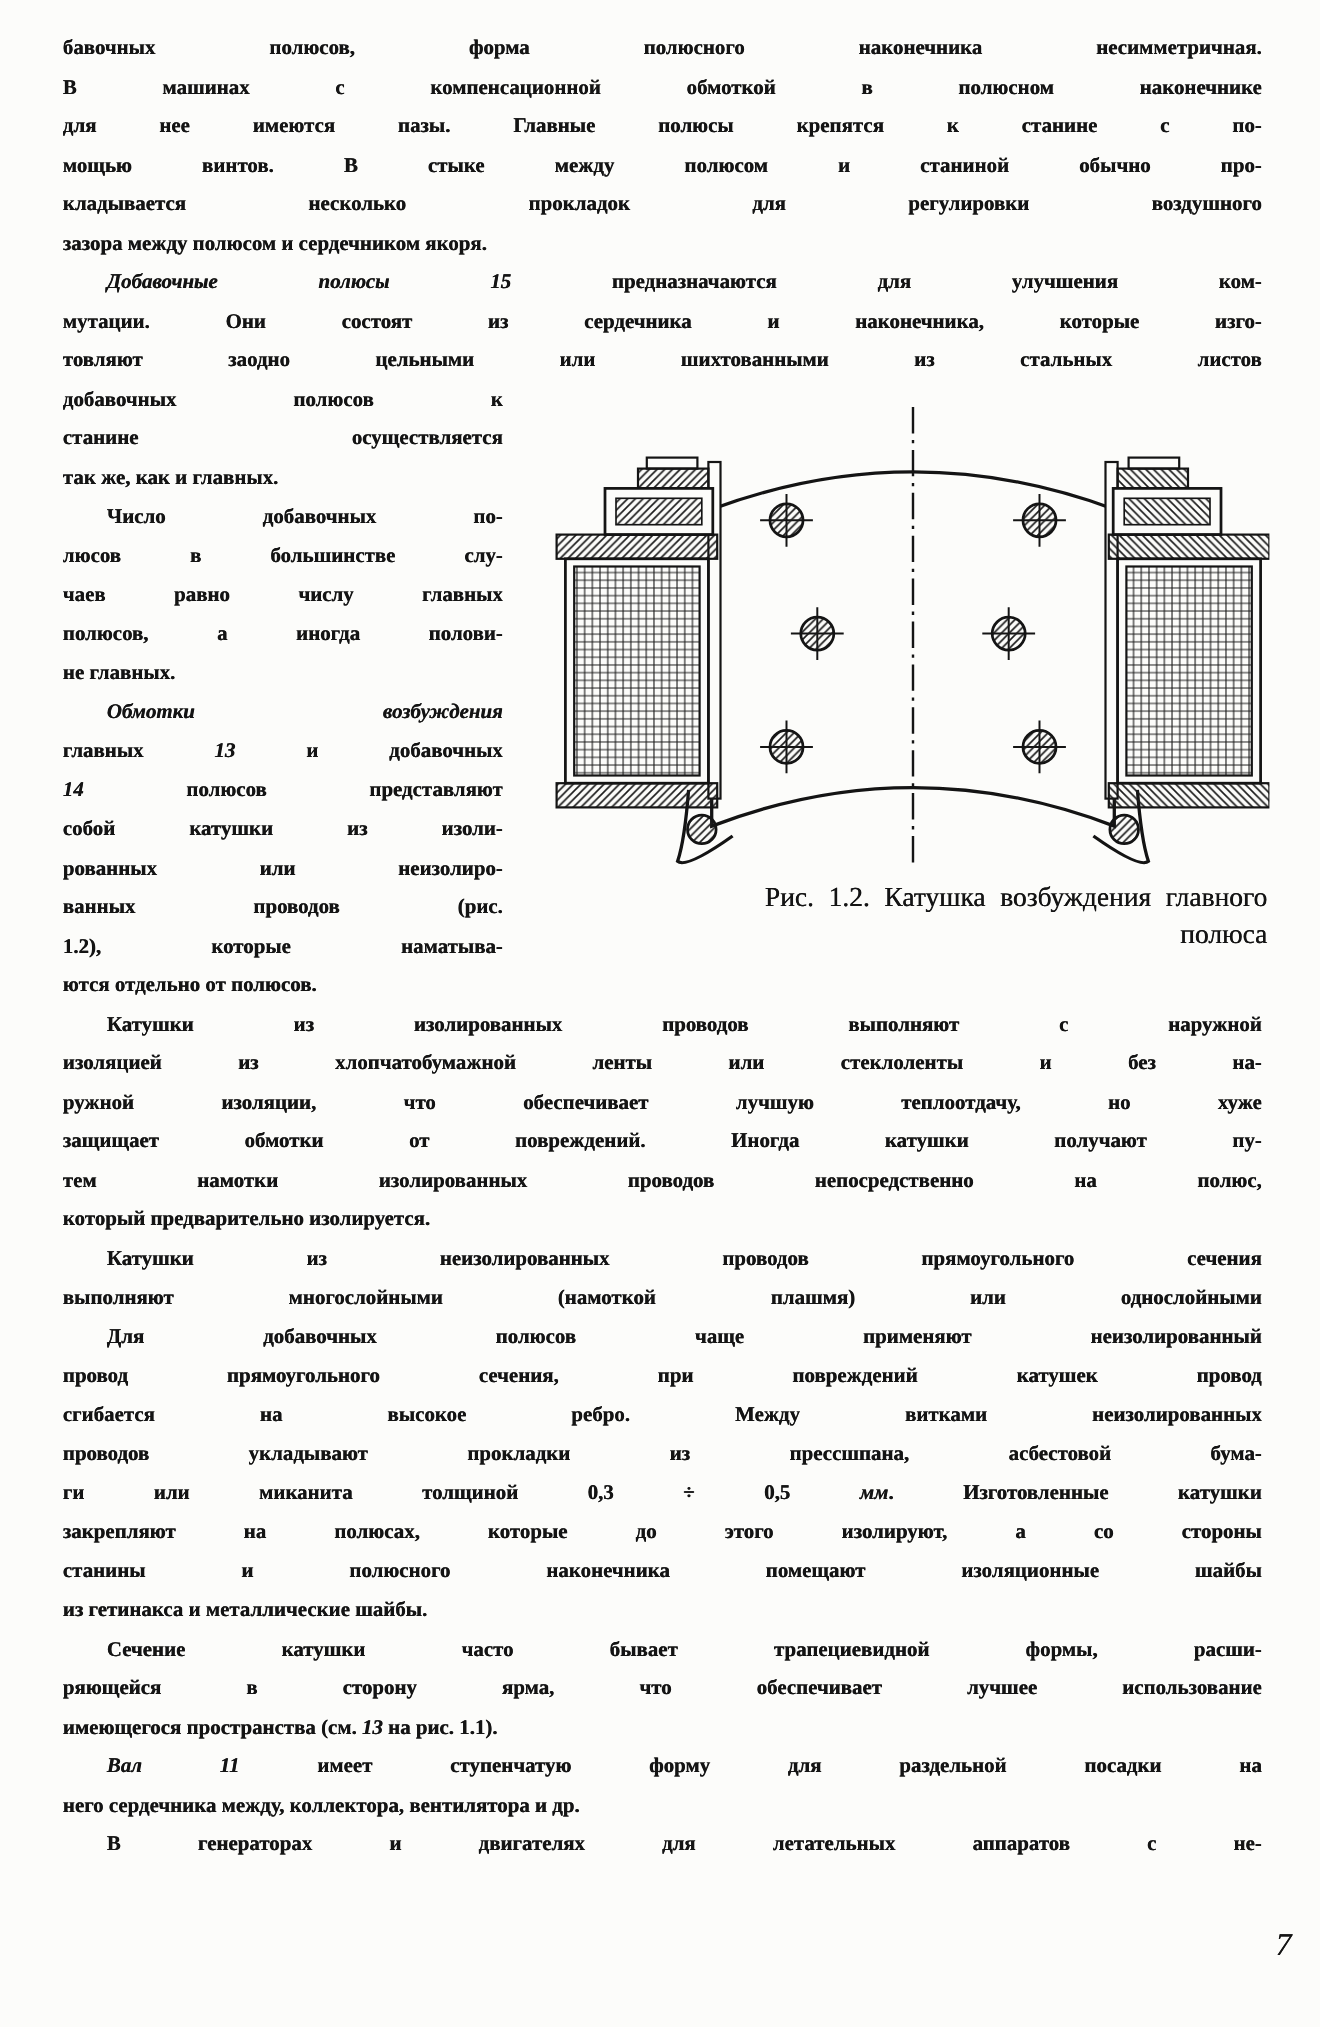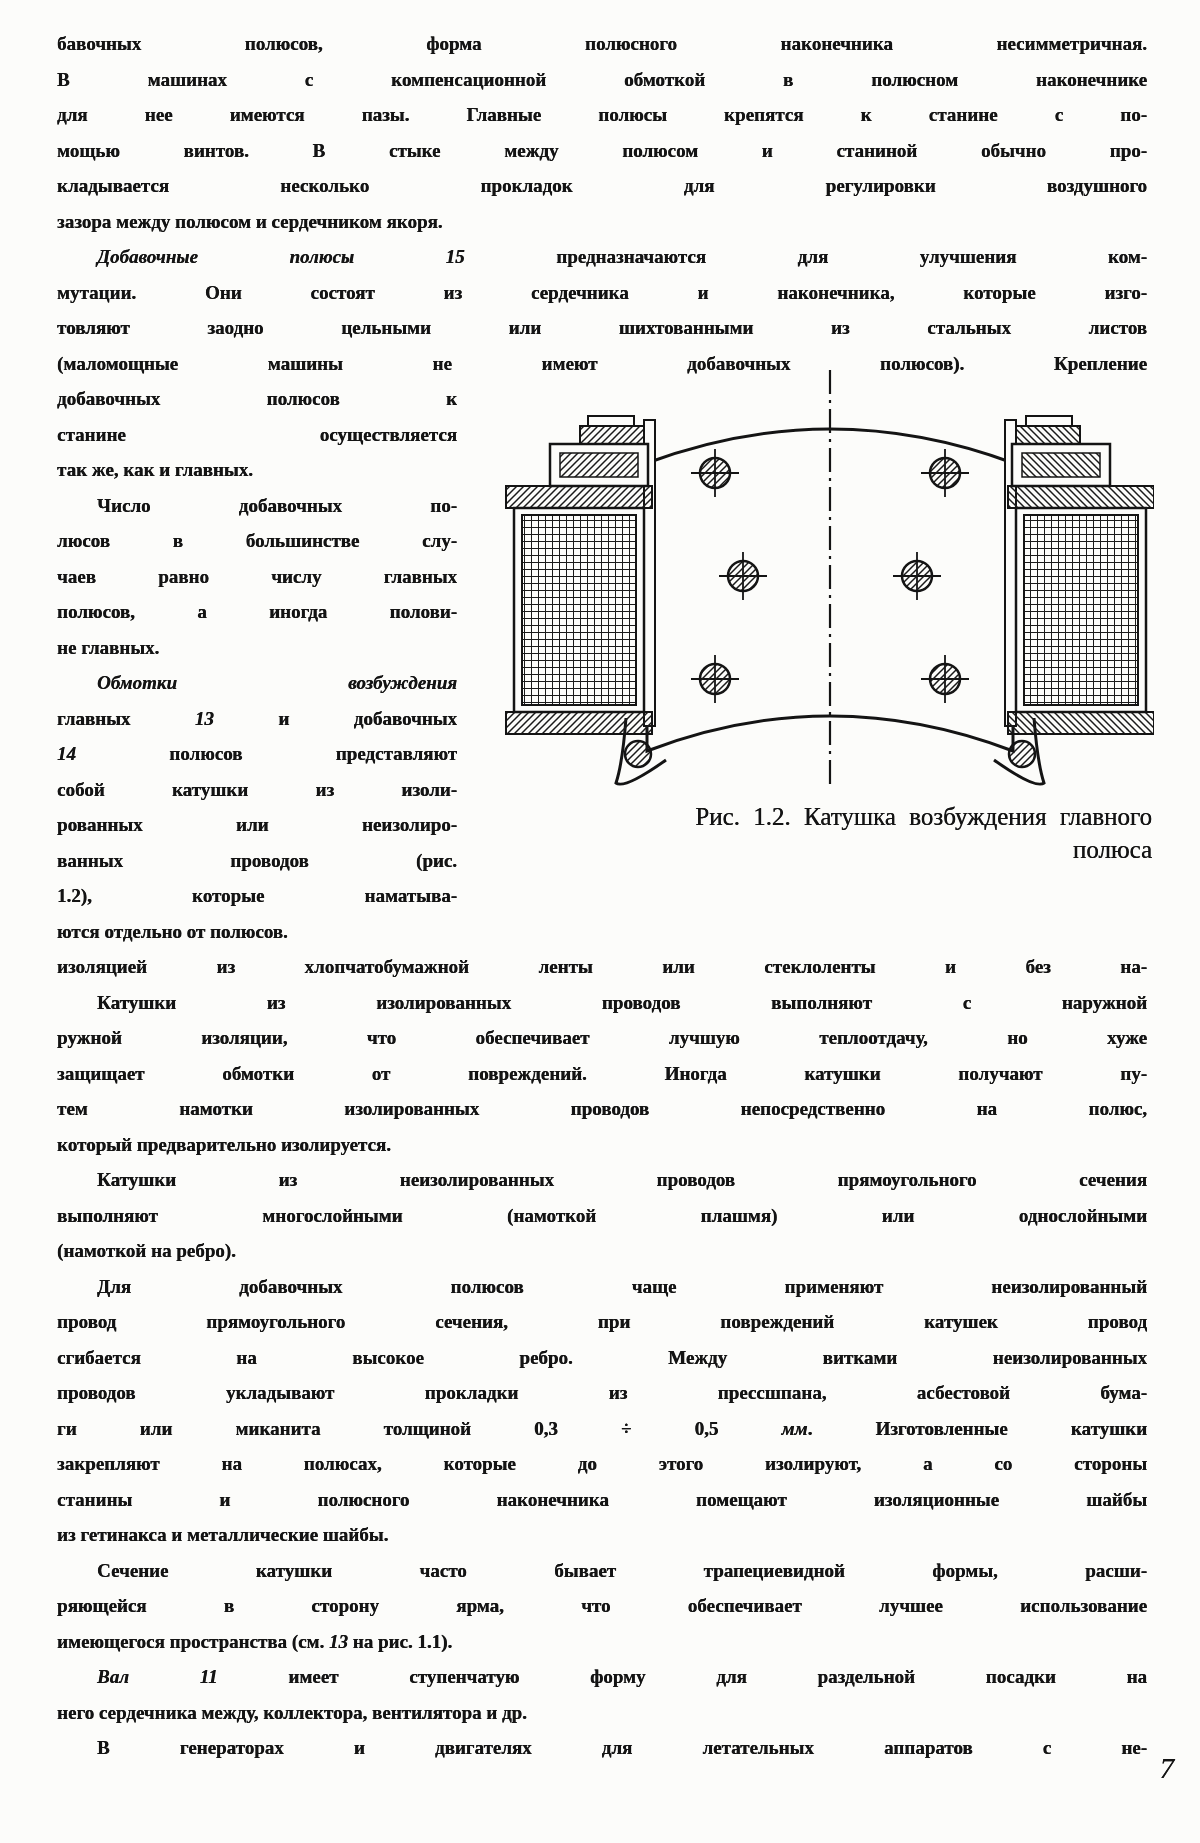--- a/index.html
+++ b/index.html
@@ -51,50 +51,48 @@
     <div class="block">
         <div class="line"><span>бавочных полюсов, форма полюсного наконечника несимметричная.</span></div>
         <div class="line"><span>В машинах с компенсационной обмоткой в полюсном наконечнике</span></div>
         <div class="line"><span>для нее имеются пазы. Главные полюсы крепятся к станине с по-</span></div>
         <div class="line"><span>мощью винтов. В стыке между полюсом и станиной обычно про-</span></div>
         <div class="line"><span>кладывается несколько прокладок для регулировки воздушного</span></div>
         <div class="line end"><span>зазора между полюсом и сердечником якоря.</span></div>
         <div class="line ind"><span class="it">Добавочные полюсы 15</span><span> предназначаются для улучшения ком-</span></div>
         <div class="line"><span>мутации. Они состоят из сердечника и наконечника, которые изго-</span></div>
         <div class="line"><span>товляют заодно цельными или шихтованными из стальных листов</span></div>
-        <div class="line"><span>(маломощные машины не имеют добавочных полюсов). Крепление</span></div>
       </div>
     <div class="block narrow">
         <div class="line"><span>добавочных полюсов к</span></div>
         <div class="line"><span>станине осуществляется</span></div>
         <div class="line end"><span>так же, как и главных.</span></div>
         <div class="line ind"><span>Число добавочных по-</span></div>
         <div class="line"><span>люсов в большинстве слу-</span></div>
         <div class="line"><span>чаев равно числу главных</span></div>
         <div class="line"><span>полюсов, а иногда полови-</span></div>
         <div class="line end"><span>не главных.</span></div>
         <div class="line ind"><span class="it">Обмотки возбуждения</span></div>
         <div class="line"><span>главных </span><span class="it">13</span><span> и добавочных</span></div>
         <div class="line"><span class="it">14</span><span> полюсов представляют</span></div>
         <div class="line"><span>собой катушки из изоли-</span></div>
         <div class="line"><span>рованных или неизолиро-</span></div>
         <div class="line"><span>ванных проводов (рис.</span></div>
         <div class="line"><span>1.2), которые наматыва-</span></div>
         <div class="line end"><span>ются отдельно от полюсов.</span></div>
       </div>
     <div class="block">
+        <div class="line ind"><span>Катушки из изолированных проводов выполняют с наружной</span></div>
         <div class="line"><span>изоляцией из хлопчатобумажной ленты или стеклоленты и без на-</span></div>
-        <div class="line ind"><span>Катушки из изолированных проводов выполняют с наружной</span></div>
         <div class="line"><span>ружной изоляции, что обеспечивает лучшую теплоотдачу, но хуже</span></div>
         <div class="line"><span>защищает обмотки от повреждений. Иногда катушки получают пу-</span></div>
         <div class="line"><span>тем намотки изолированных проводов непосредственно на полюс,</span></div>
         <div class="line end"><span>который предварительно изолируется.</span></div>
         <div class="line ind"><span>Катушки из неизолированных проводов прямоугольного сечения</span></div>
         <div class="line"><span>выполняют многослойными (намоткой плашмя) или однослойными</span></div>
-        <div class="line end"><span>(намоткой на ребро).</span></div>
         <div class="line ind"><span>Для добавочных полюсов чаще применяют неизолированный</span></div>
         <div class="line"><span>провод прямоугольного сечения, при повреждений катушек провод</span></div>
         <div class="line"><span>сгибается на высокое ребро. Между витками неизолированных</span></div>
         <div class="line"><span>проводов укладывают прокладки из прессшпана, асбестовой бума-</span></div>
         <div class="line"><span>ги или миканита толщиной 0,3 ÷ 0,5 </span><span class="it">мм</span><span>. Изготовленные катушки</span></div>
         <div class="line"><span>закрепляют на полюсах, которые до этого изолируют, а со стороны</span></div>
         <div class="line"><span>станины и полюсного наконечника помещают изоляционные шайбы</span></div>
         <div class="line end"><span>из гетинакса и металлические шайбы.</span></div>
         <div class="line ind"><span>Сечение катушки часто бывает трапециевидной формы, расши-</span></div>
         <div class="line"><span>ряющейся в сторону ярма, что обеспечивает лучшее использование</span></div>

